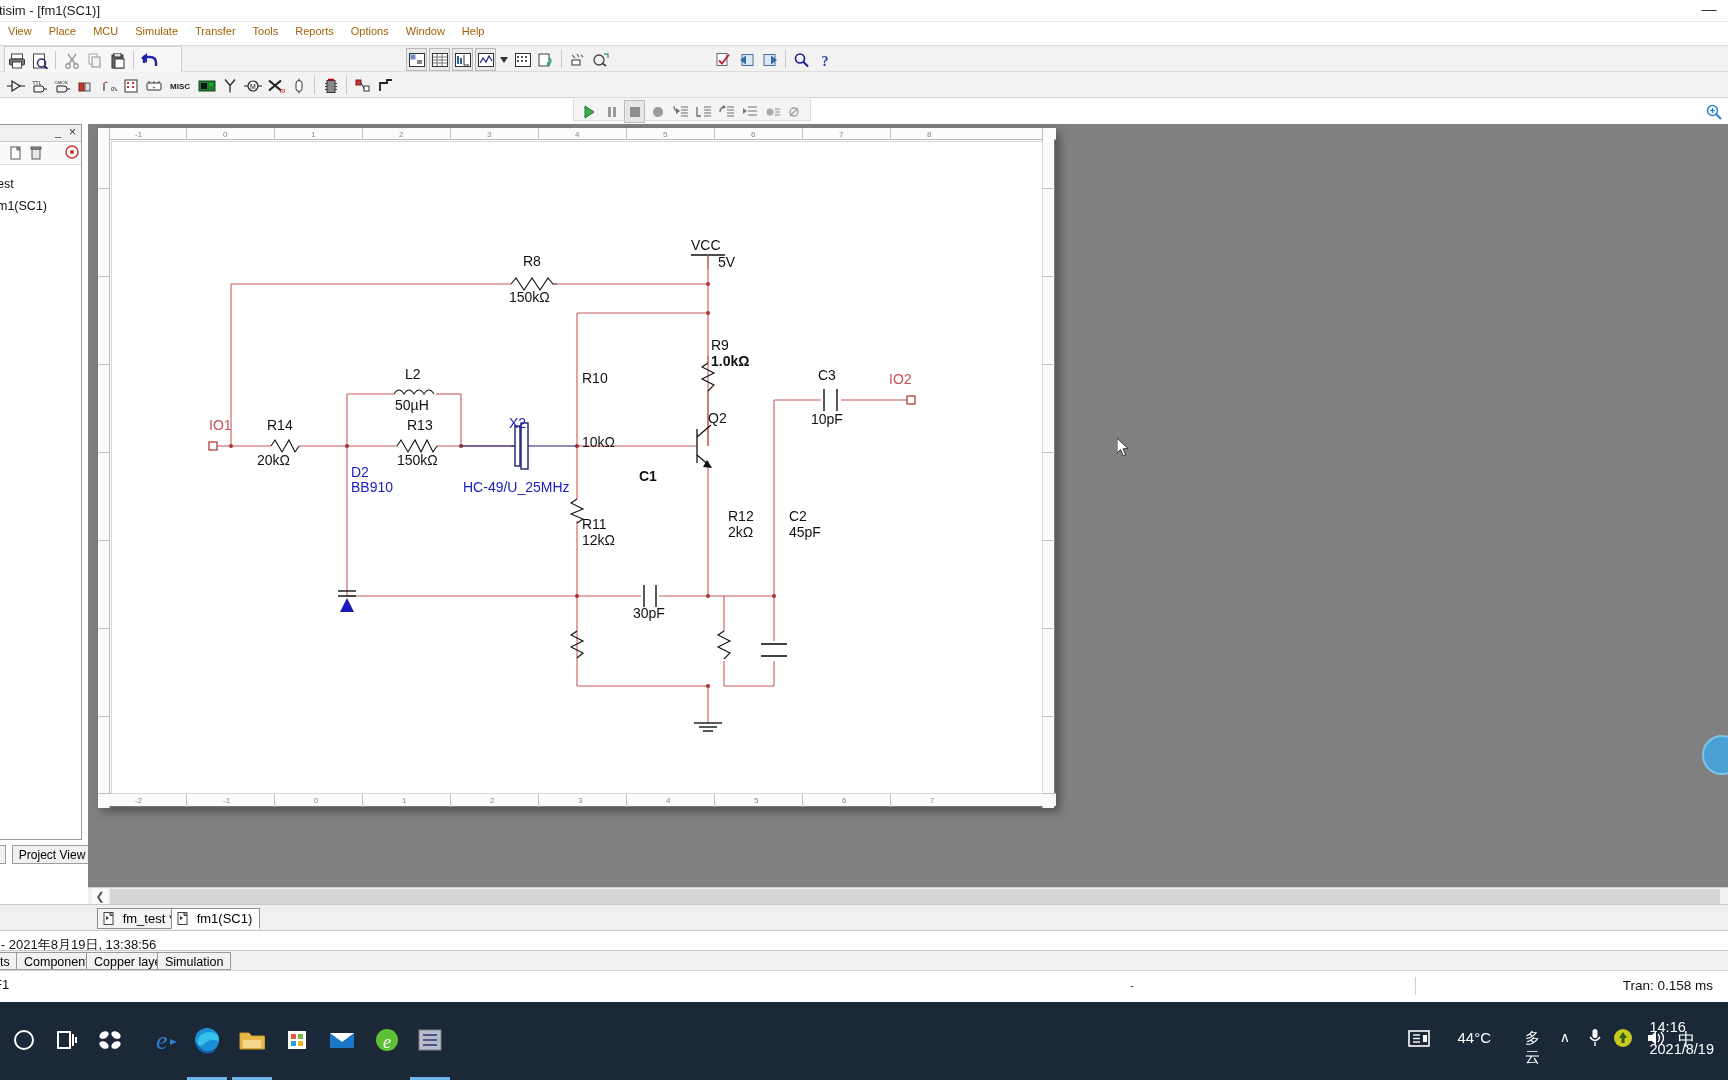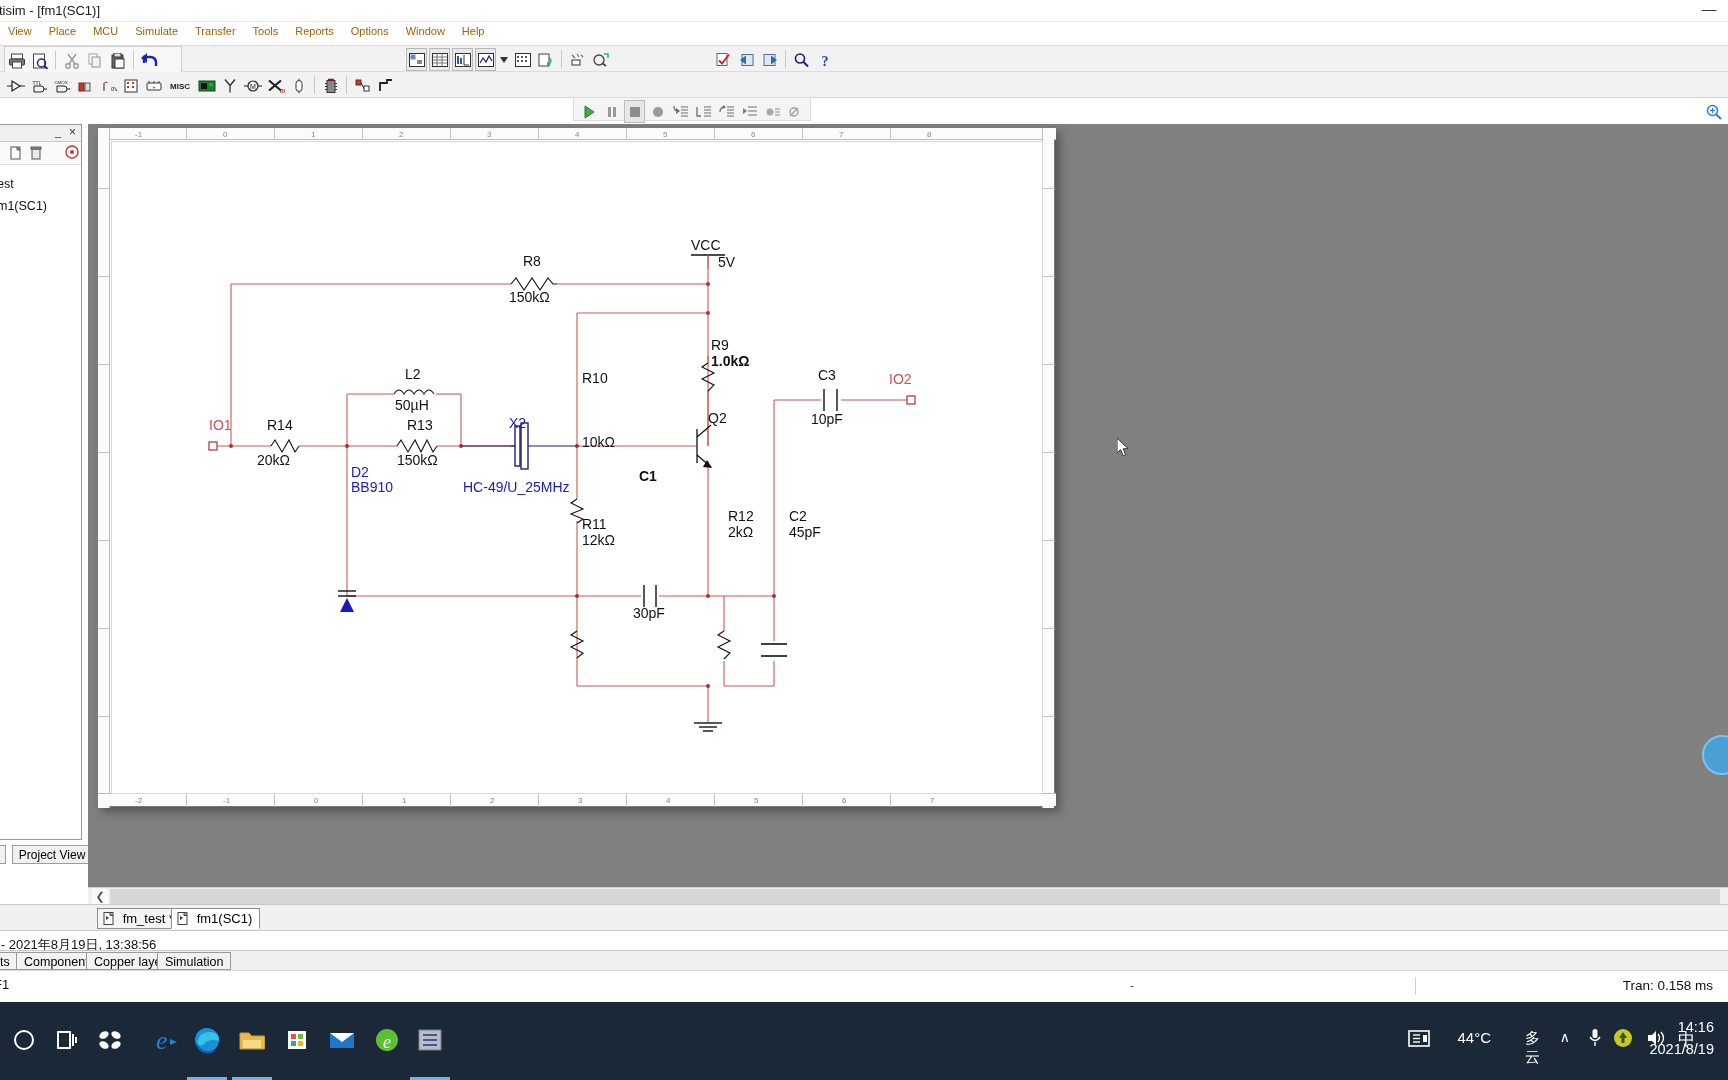--- a/index.html
+++ b/index.html
@@ -173,21 +173,21 @@
   #status-tran{ position:absolute; right:15px; top:7px; font-size:13.5px; color:#111; }
   
   #taskbar{
     position:absolute; left:0; bottom:0; width:1728px; height:78px;
     background:#1b2838;
   }
   .tbico{ position:absolute; top:18px; width:40px; height:40px; }
   .tbactive{ position:absolute; bottom:0; height:3px; background:#6fb5e8; }
   #tray{ position:absolute; right:0; top:0; height:78px; }
   .trayitem{ position:absolute; color:#ffffff; font-size:15px; }
-  #clock{ position:absolute; right:14px; top:14px; text-align:right; color:#fff; font-size:14.5px; line-height:22px; }
+  #clock{ position:absolute; right:14px; top:14px; color:#fff; font-size:14.5px; line-height:22px; }
   
   #bubble{
     position:absolute; right:-14px; top:735px; width:40px; height:40px;
     border-radius:50%; background:#4a9fd5; border:2px solid #7dc3e8;
   }
   #magnifier{ position:absolute; right:6px; top:104px; width:16px;height:16px; }
   
   #cursor{ position:absolute; left:1117px; top:438px; }
 </style>
 </head>

